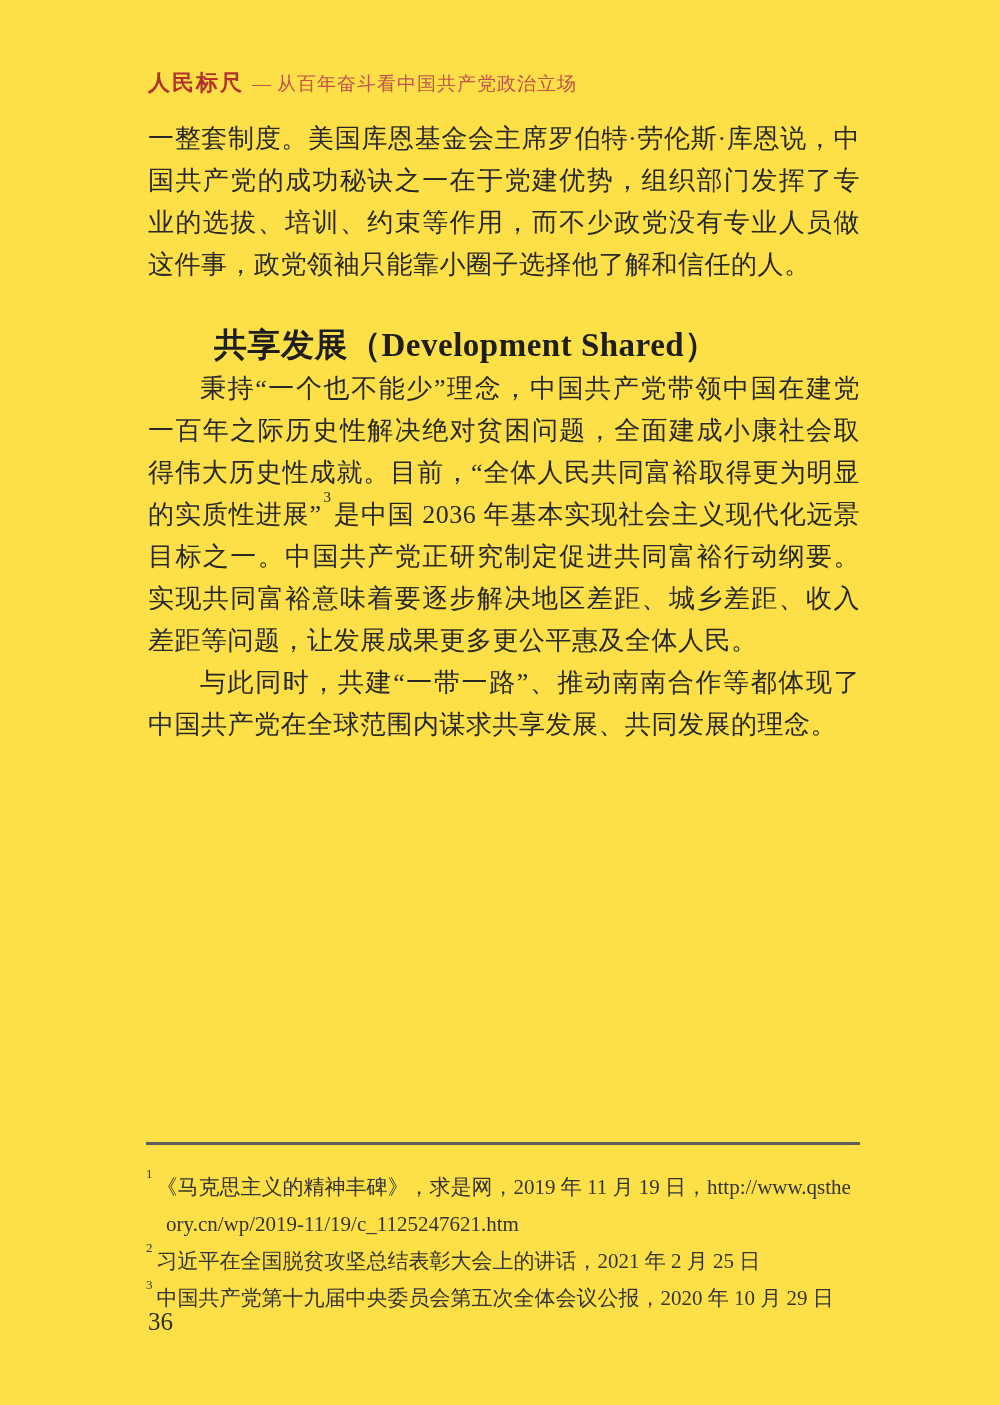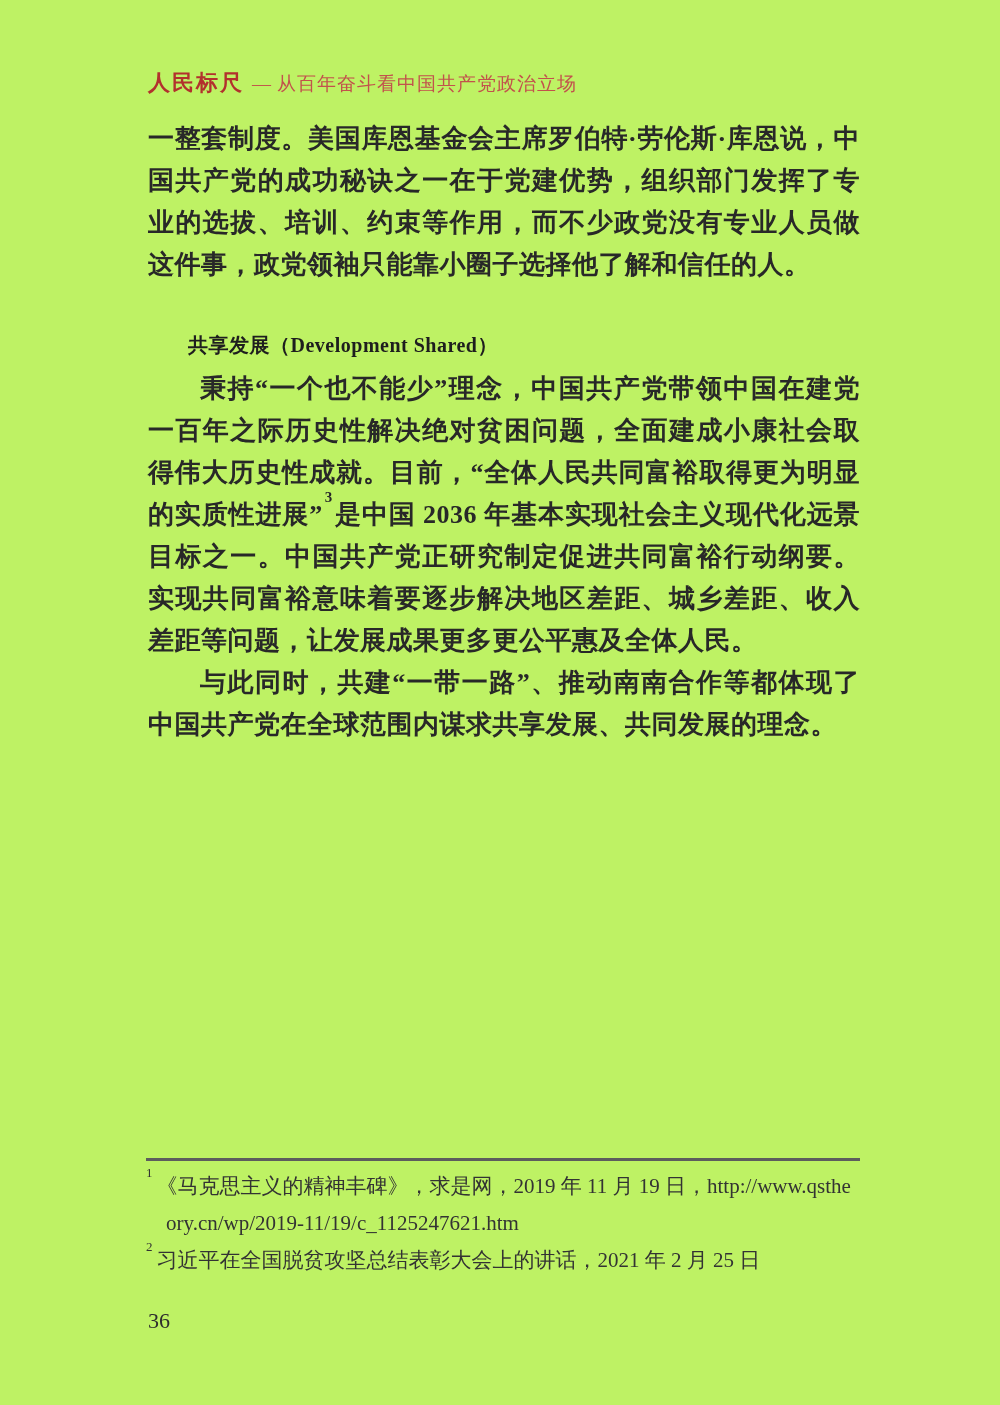--- a/index.html
+++ b/index.html
@@ -4,21 +4,21 @@
 <style>
   html, body {
     margin: 0;
     padding: 0;
     background: #ffffff;
   }
   .page {
     position: relative;
     width: 1000px;
     height: 1405px;
-    background: #bef264;
+    background: #fde047;
     overflow: hidden;
     font-family: "Liberation Serif", "DejaVu Serif", serif;
   }
 
   
   .running-head {
     position: absolute;
     left: 148px;
     top: 70px;
     white-space: nowrap;
@@ -49,54 +49,52 @@
     width: 712px;
     color: #282828;
     font-size: 26px;
     line-height: 42px;
     text-align: justify;
     letter-spacing: 0.5px;
   }
   .para {
     margin: 0;
     text-indent: 2em;
-    font-weight: bold;
   }
   .para.no-indent {
     text-indent: 0;
   }
   .section-heading {
     margin: 38px 0 2px 0;
     text-indent: 2em;
     font-weight: bold;
-    font-size: 20px;
+    font-size: 33px;
     color: #1e1e1e;
   }
   .fn-ref {
     font-size: 15px;
     line-height: 0;
     position: relative;
     top: -11px;
     padding: 0 2px;
     color: #282828;
   }
 
   
   .footnote-block {
     position: absolute;
     left: 146px;
     top: 1142px;
     width: 714px;
     border-top: 3px solid #5d5d5d;
-    padding-top: 7px;
+    padding-top: 24px;
     color: #333333;
     font-size: 21px;
     line-height: 37px;
     text-align: left;
-    margin-top: 16px;
   }
   .footnote {
     margin: 0;
     padding-left: 20px;
     text-indent: -20px;
     word-break: break-all;
   }
   .footnote .fn-marker {
     font-size: 13px;
     line-height: 0;
@@ -104,21 +102,21 @@
     top: -8px;
     padding-right: 4px;
     color: #333333;
   }
 
   
   .page-number {
     position: absolute;
     left: 148px;
     top: 1308px;
-    font-size: 22px;
+    font-size: 25px;
     color: #2e2e2e;
   }
 </style>
 </head>
 <body>
 
 <div class="page">
 
   <div class="running-head">
     <span class="book-title">人民标尺</span><span class="head-sep">—</span><span class="book-subtitle">从百年奋斗看中国共产党政治立场</span>
@@ -134,17 +132,18 @@
 
     <p class="para"><span>秉持“一个也不能少”理念，中国共产党带领中国在建党一百年之际历史性解决绝对贫困问题，全面建成小康社会取得伟大历史性成就。目前，“全体人民共同富裕取得更为明显的实质性进展”</span><sup class="fn-ref">3</sup><span>是中国 2036 年基本实现社会主义现代化远景目标之一。中国共产党正研究制定促进共同富裕行动纲要。实现共同富裕意味着要逐步解决地区差距、城乡差距、收入差距等问题，让发展成果更多更公平惠及全体人民。</span></p>
 
     <p class="para">与此同时，共建“一带一路”、推动南南合作等都体现了中国共产党在全球范围内谋求共享发展、共同发展的理念。</p>
 
   </div>
 
   <div class="footnote-block">
     <p class="footnote"><sup class="fn-marker">1</sup><span>《马克思主义的精神丰碑》，求是网，2019 年 11 月 19 日，http://www.qstheory.cn/wp/2019-11/19/c_1125247621.htm</span></p>
     <p class="footnote"><sup class="fn-marker">2</sup><span>习近平在全国脱贫攻坚总结表彰大会上的讲话，2021 年 2 月 25 日</span></p>
+    <p class="footnote"><sup class="fn-marker">3</sup><span>中国共产党第十九届中央委员会第五次全体会议公报，2020 年 10 月 29 日</span></p>
   </div>
 
   <div class="page-number">36</div>
 
 </div>
 
 </body></html>

